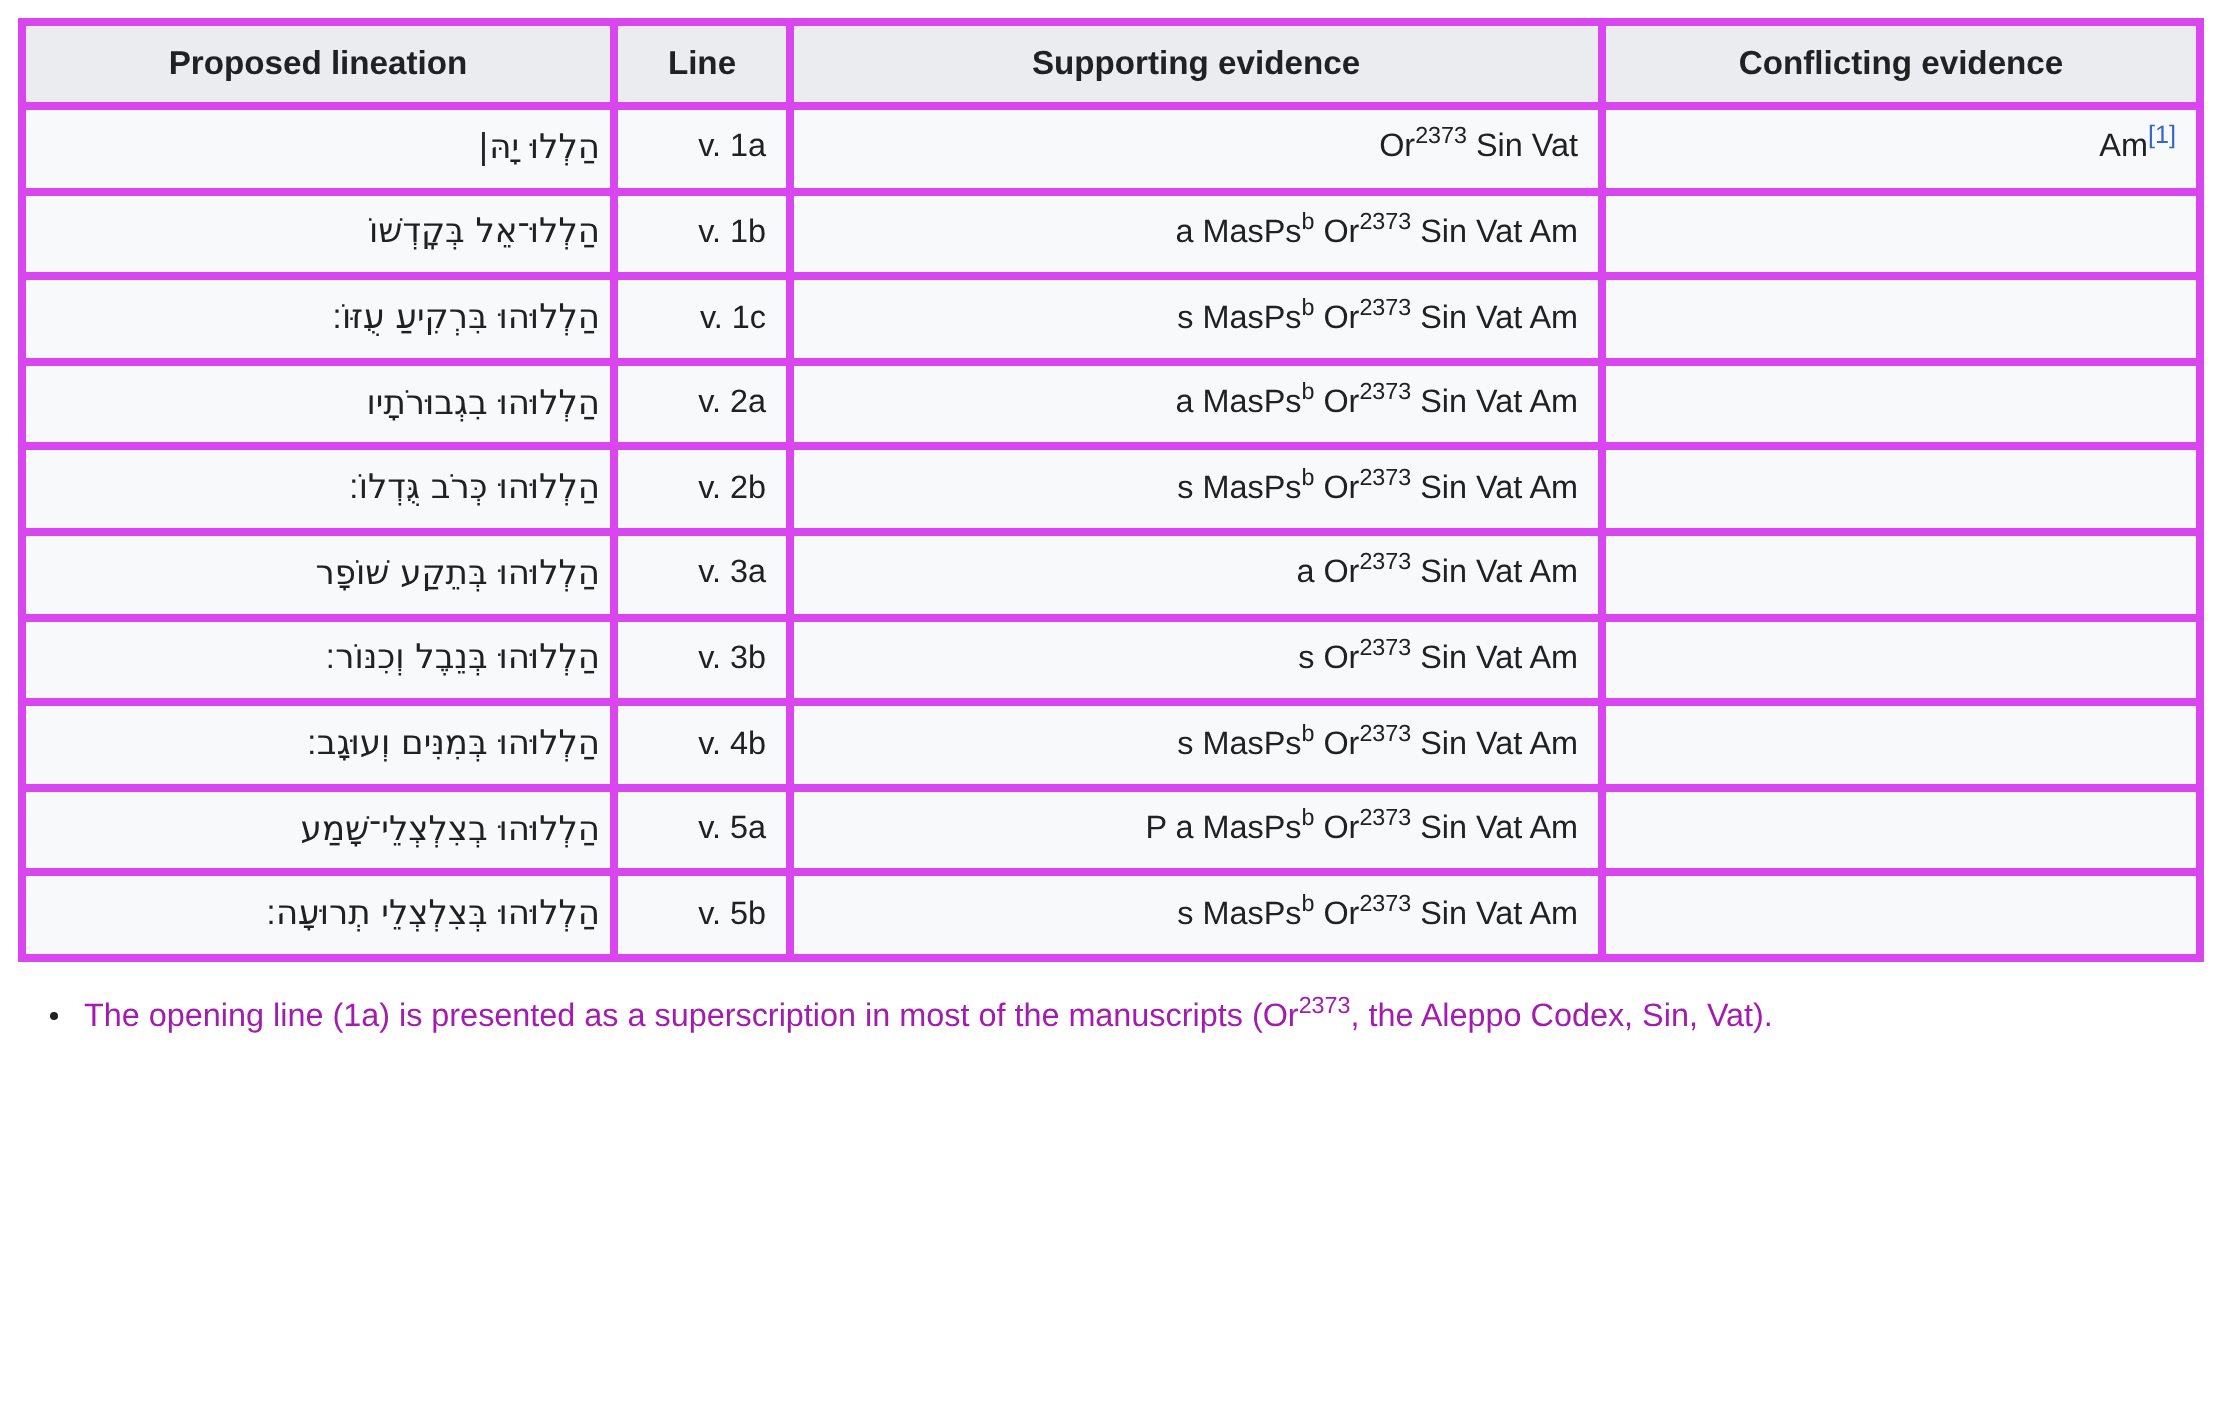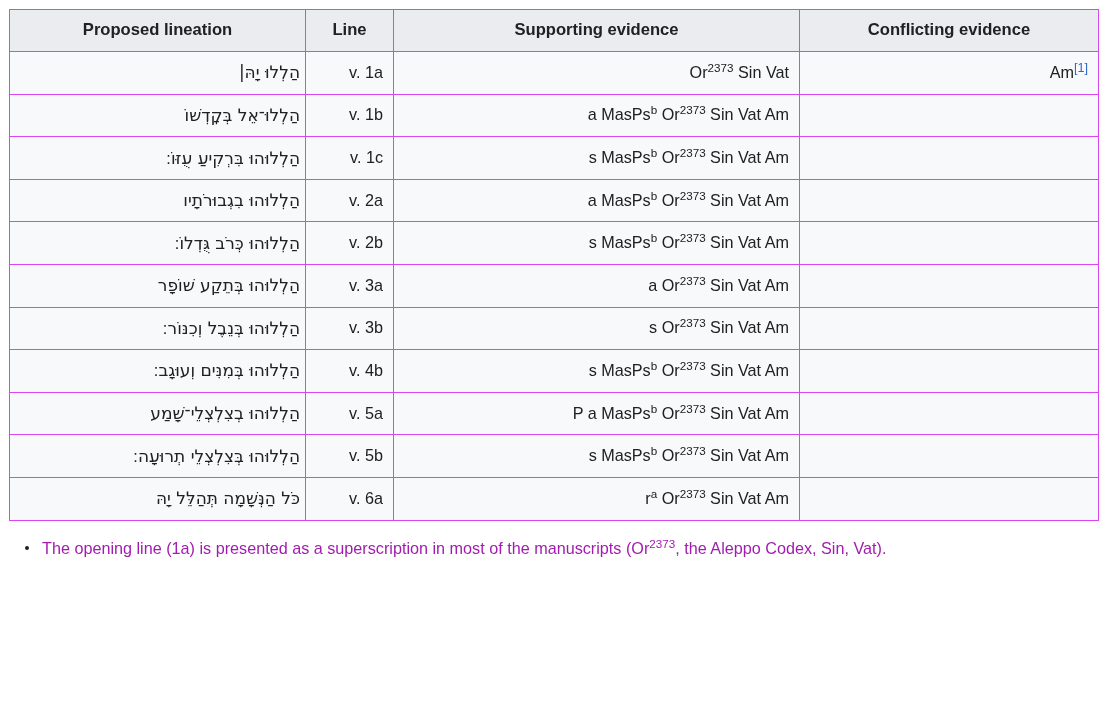--- a/index.html
+++ b/index.html
@@ -26,21 +26,21 @@
   
   .wikitable {
     border-collapse: collapse;
     margin: 9px 0 0 9px;
     width: 1089px;
     background: #f8f9fa;
     table-layout: fixed;
   }
   .wikitable th,
   .wikitable td {
-    border: 1px solid #d946ef;
+    border: 4px solid #d946ef;
     padding: 0 10px;
     font-size: 16.2px;
     line-height: 1.35;
     vertical-align: middle;
     box-sizing: border-box;
   }
   .wikitable thead th {
     background: #eaecf0;
     font-weight: bold;
     text-align: center;
@@ -191,26 +191,20 @@
           <td class="line">v. 5a</td>
           <td class="support"><span>P a MasPs</span><sup class="ms">b</sup> <span>Or</span><sup class="ms">2373</sup><span> Sin Vat Am</span></td>
           <td class="conflict"></td>
         </tr>
         <tr>
           <td class="lineation">הַלְלוּהוּ בְּצִלְצְלֵי תְרוּעָה׃</td>
           <td class="line">v. 5b</td>
           <td class="support"><span>s MasPs</span><sup class="ms">b</sup> <span>Or</span><sup class="ms">2373</sup><span> Sin Vat Am</span></td>
           <td class="conflict"></td>
         </tr>
-        <tr>
-          <td class="lineation">כֹּל הַנְּשָׁמָה תְּהַלֵּל יָהּ</td>
-          <td class="line">v. 6a</td>
-          <td class="support"><span>r</span><sup class="ms">a</sup> <span>Or</span><sup class="ms">2373</sup><span> Sin Vat Am</span></td>
-          <td class="conflict"></td>
-        </tr>
       </tbody>
   </table>
 
   <ul class="notes" id="notes-list">
       <li><span>The opening line (1a) is presented as a superscription in most of the manuscripts (Or</span><sup class="ms">2373</sup><span>, the Aleppo Codex, Sin, Vat).</span></li>
     </ul>
 
 </div>
 
 </body></html>

